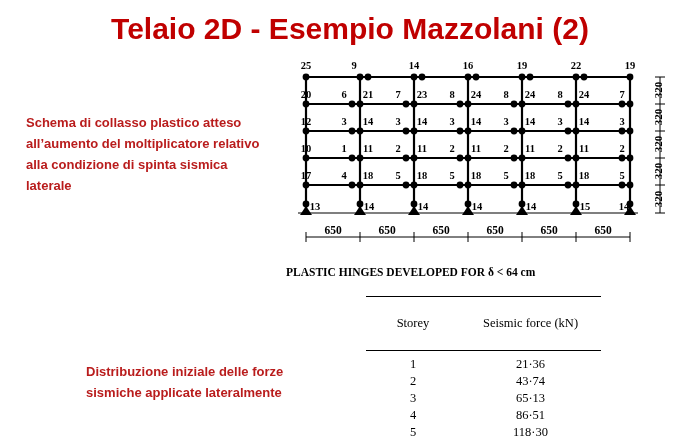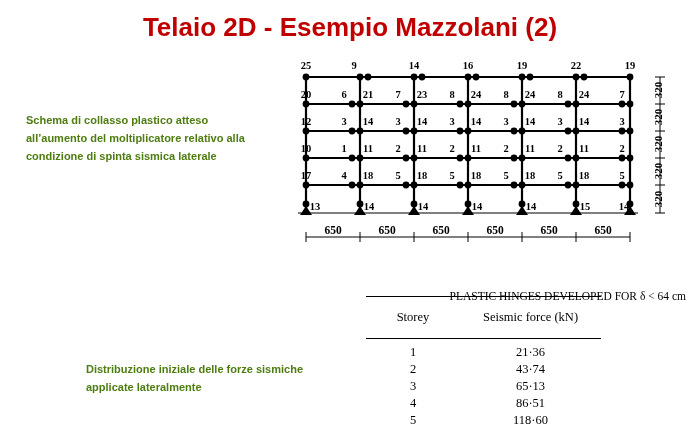--- a/index.html
+++ b/index.html
@@ -17,31 +17,31 @@
 
   
   #slide-title {
     position: absolute;
     top: 12px;
     left: 0;
     width: 700px;
     text-align: center;
     color: #c00000;
     font-weight: bold;
-    font-size: 26px;
+    font-size: 30px;
     letter-spacing: 0px;
     white-space: nowrap;
   }
 
   
   .body-text {
     position: absolute;
-    color: #4d7c0f;
+    color: #b91c1c;
     font-weight: bold;
-    font-size: 11px;
+    font-size: 13px;
     line-height: 1.62;
   }
   #text-block-1 {
     left: 26px;
     top: 112px;
     width: 240px;
   }
   #text-block-2 {
     left: 86px;
     top: 361px;
@@ -63,27 +63,26 @@
     left: 0;
     top: 0;
   }
 
   
   #figure-caption {
     position: absolute;
     left: 286px;
     top: 266px;
     width: 400px;
-    text-align: right;
+    text-align: left;
     font-family: "Liberation Serif", serif;
-    font-weight: normal;
+    font-weight: bold;
     font-size: 11.5px;
     color: #000000;
     white-space: nowrap;
-    margin-top: 24px;
   }
 
   
   #force-table {
     position: absolute;
     left: 366px;
     top: 296px;
     width: 235px;
     font-family: "Liberation Serif", serif;
     font-size: 12.5px;
@@ -91,21 +90,21 @@
     border-collapse: collapse;
   }
   #force-table td, #force-table th {
     padding: 1px 4px;
     text-align: center;
     font-weight: normal;
   }
   #force-table thead th {
     border-top: 1.3px solid #000;
     border-bottom: 1.3px solid #000;
-    padding: 13px 4px;
+    padding: 19px 4px;
     font-weight: normal;
   }
   #force-table tbody tr:first-child td {
     padding-top: 6px;
   }
   #force-table .col-storey { width: 40%; }
   #force-table .col-force  { width: 60%; }
 </style>
 </head>
 <body>
@@ -361,16 +360,16 @@
     <tr>
       <td>3</td>
       <td>65·13</td>
     </tr>
     <tr>
       <td>4</td>
       <td>86·51</td>
     </tr>
     <tr>
       <td>5</td>
-      <td>118·60</td>
+      <td>118·30</td>
     </tr>
   </tbody>
 </table>
 
 </body></html>

